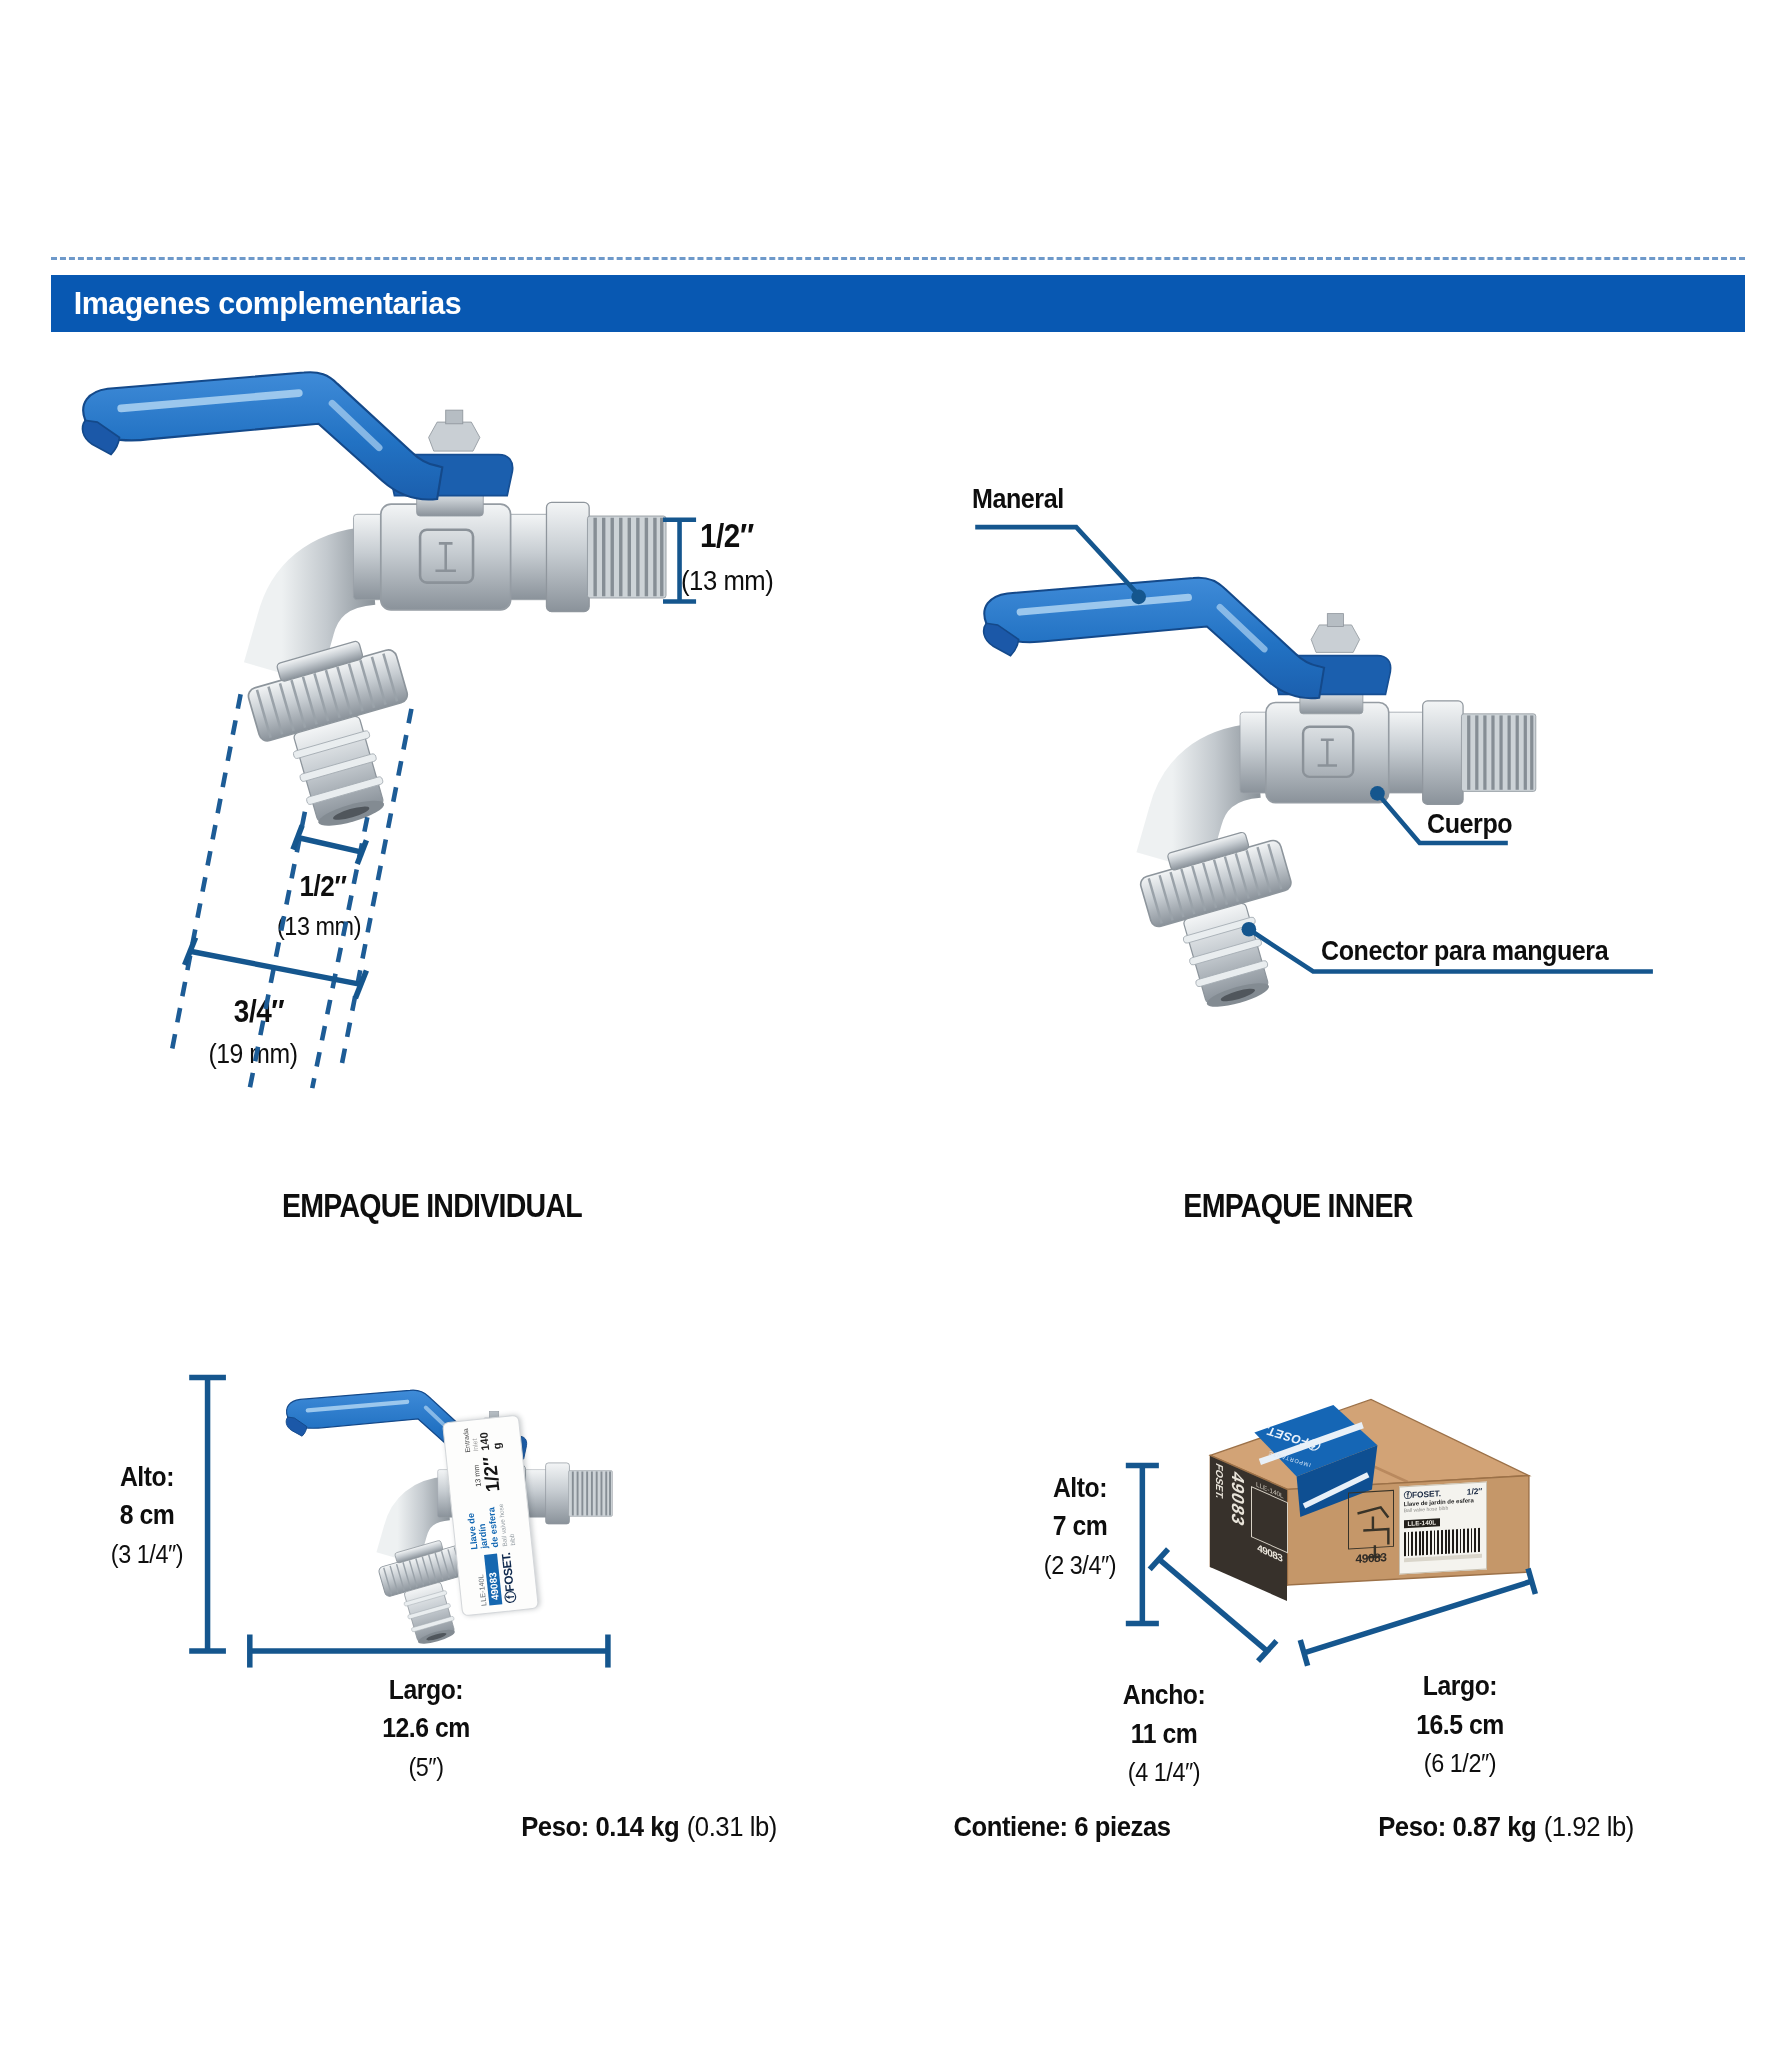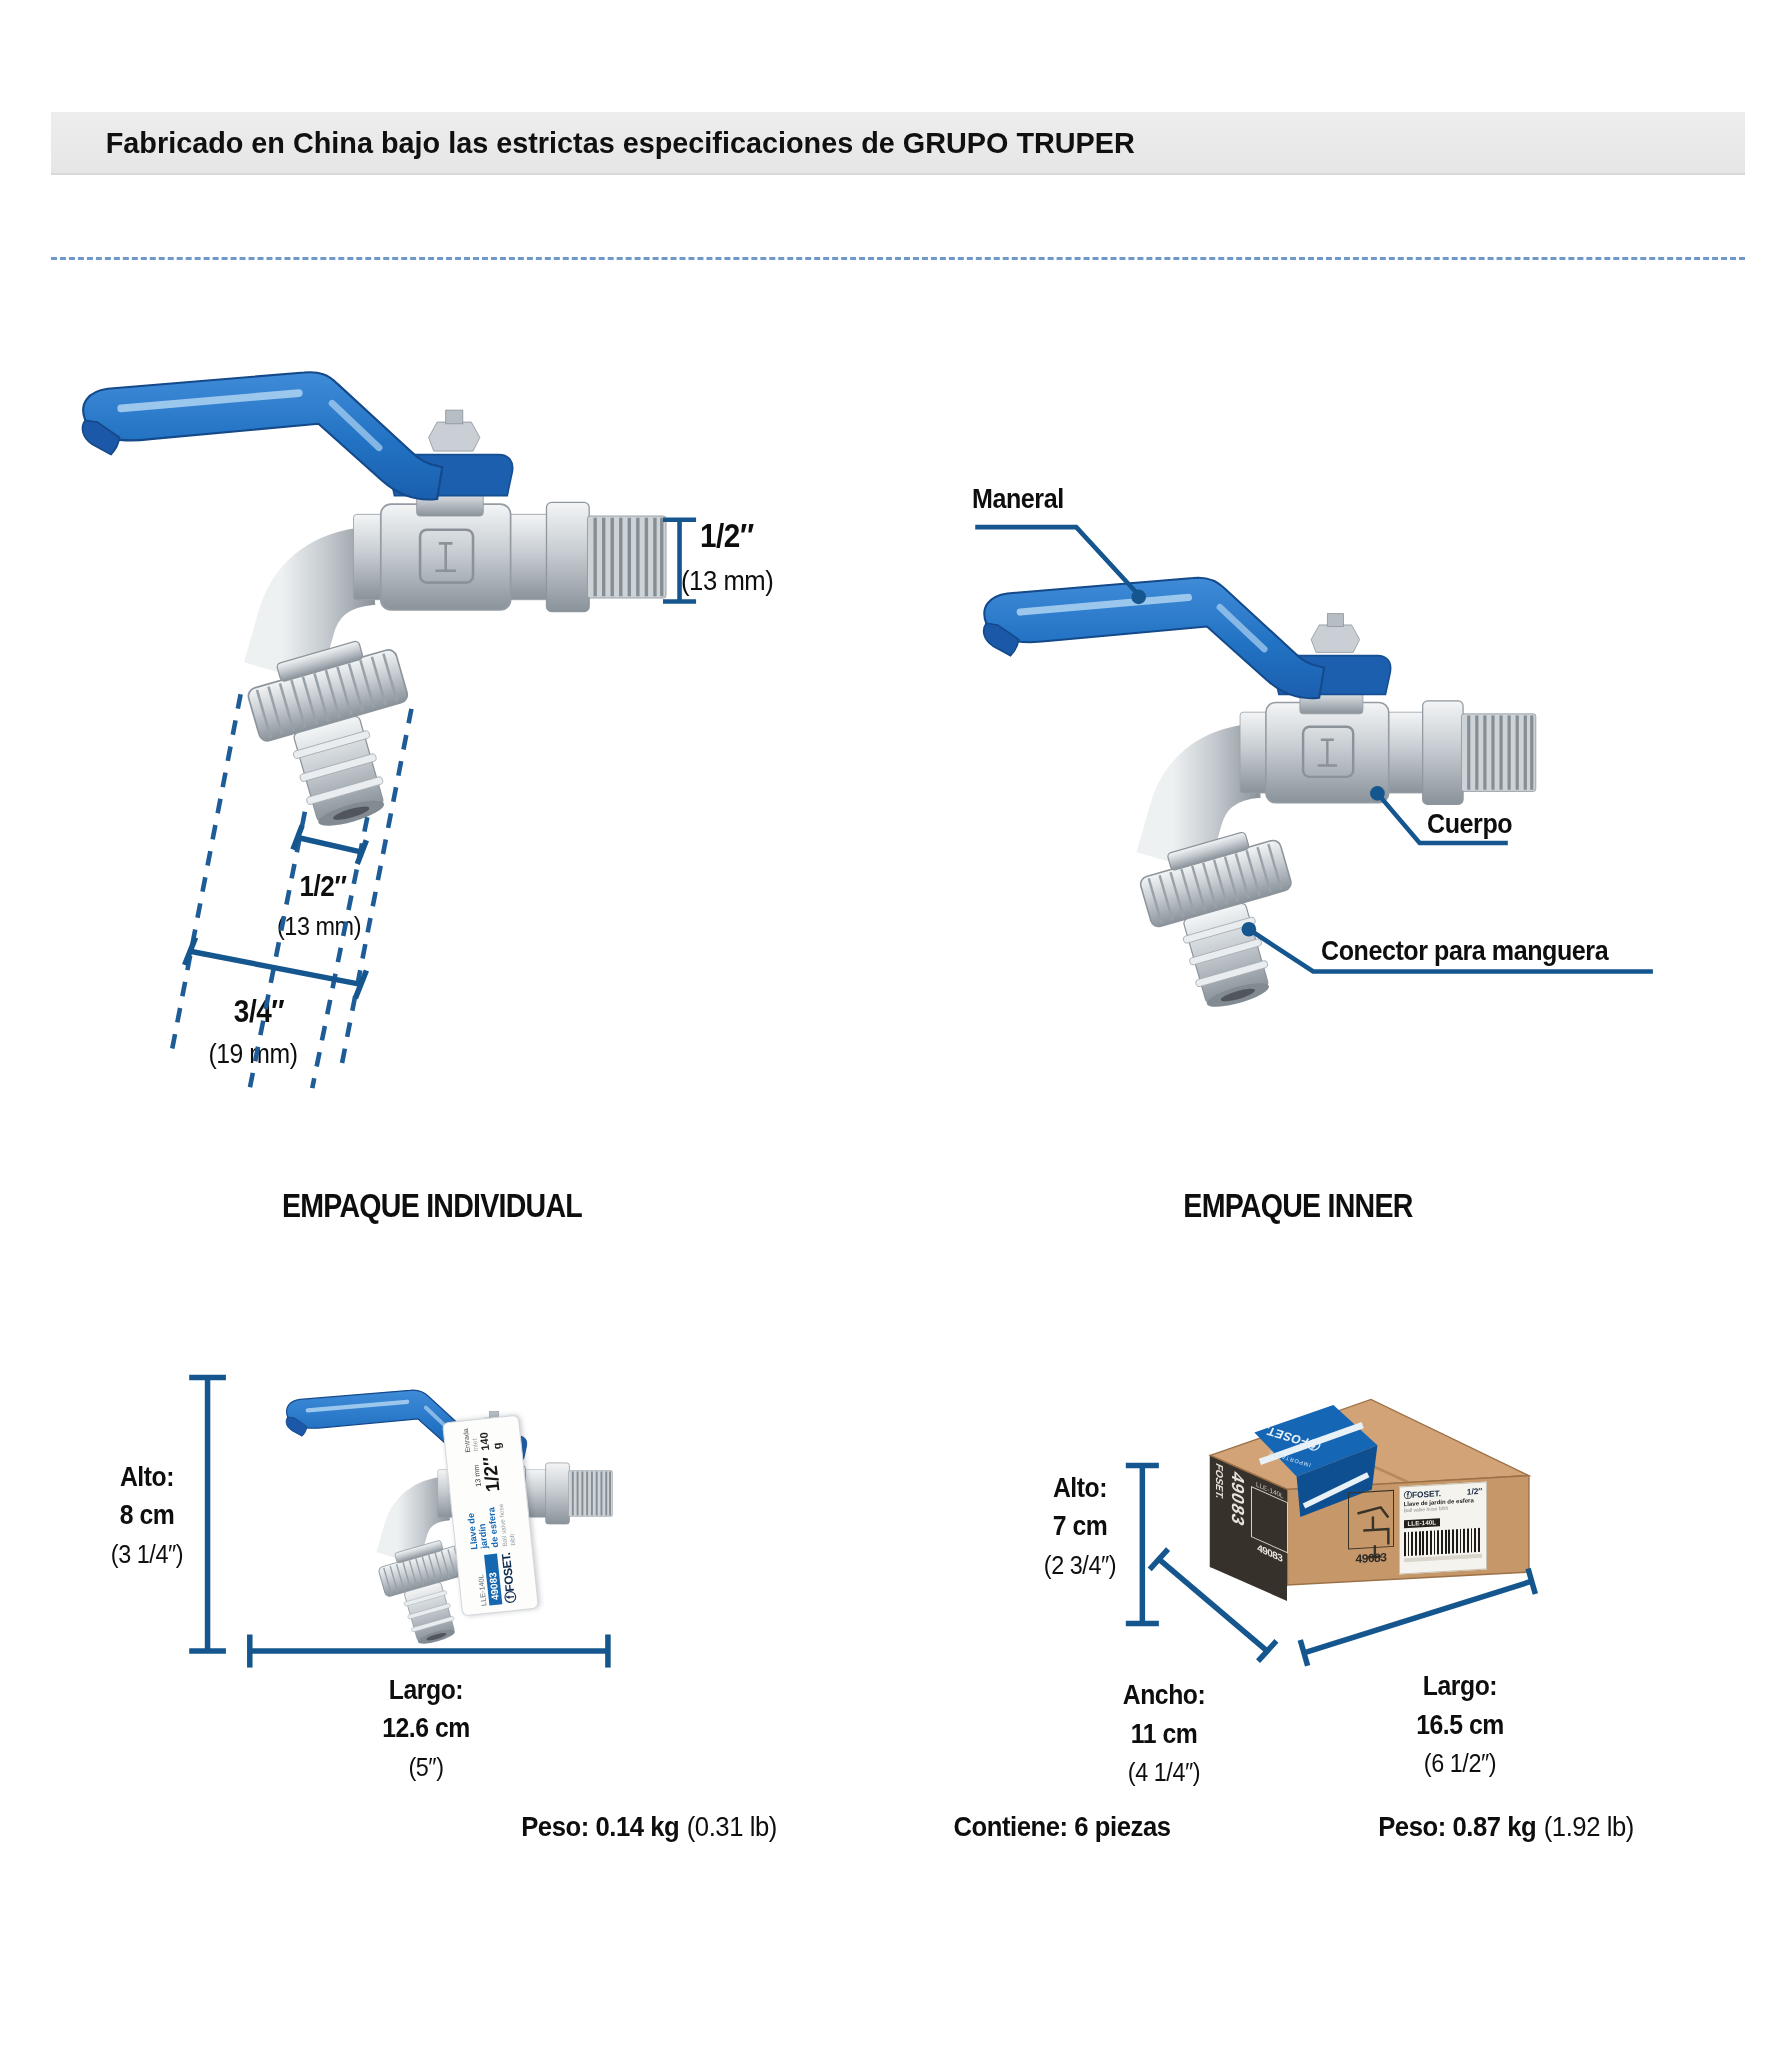--- a/index.html
+++ b/index.html
@@ -56,26 +56,26 @@
   #tapeText{position:absolute;left:1264px;top:1429px;color:#eaf2fb;font-weight:bold;font-size:12px;transform:rotate(197deg) skewX(-8deg);z-index:6;letter-spacing:0.5px;}
   #tapeNote{position:absolute;left:1267px;top:1456px;color:#d7e6f6;font-size:5.5px;transform:rotate(197deg);z-index:6;letter-spacing:0.9px;}
   svg{display:block;}
 </style>
 </head>
 <body>
 
 <div id="page">
 
 
-  <div class="graybar" style="top:112px;">
-    <span class="bar-label">Fabricado en China bajo las estrictas especificaciones de GRUPO TRUPER</span>
-  </div>
 
   <div class="dashsep" style="top:257px;"></div>
 
+  <div class="bar" style="top:275px;">
+    <span class="bar-label">Imagenes complementarias</span>
+  </div>
 
   <svg class="abs" style="left:0;top:0;z-index:1;" width="1787" height="2067" viewBox="0 0 1946 2251">
     <defs>
       <linearGradient id="silverV" x1="0" y1="0" x2="0" y2="1">
         <stop offset="0" stop-color="#f3f5f6"></stop>
           <stop offset="0.45" stop-color="#c7cdd2"></stop>
           <stop offset="1" stop-color="#8a929a"></stop>
       </linearGradient>
       <linearGradient id="silverH" x1="0" y1="0" x2="1" y2="0">
         <stop offset="0" stop-color="#eef1f2"></stop>

